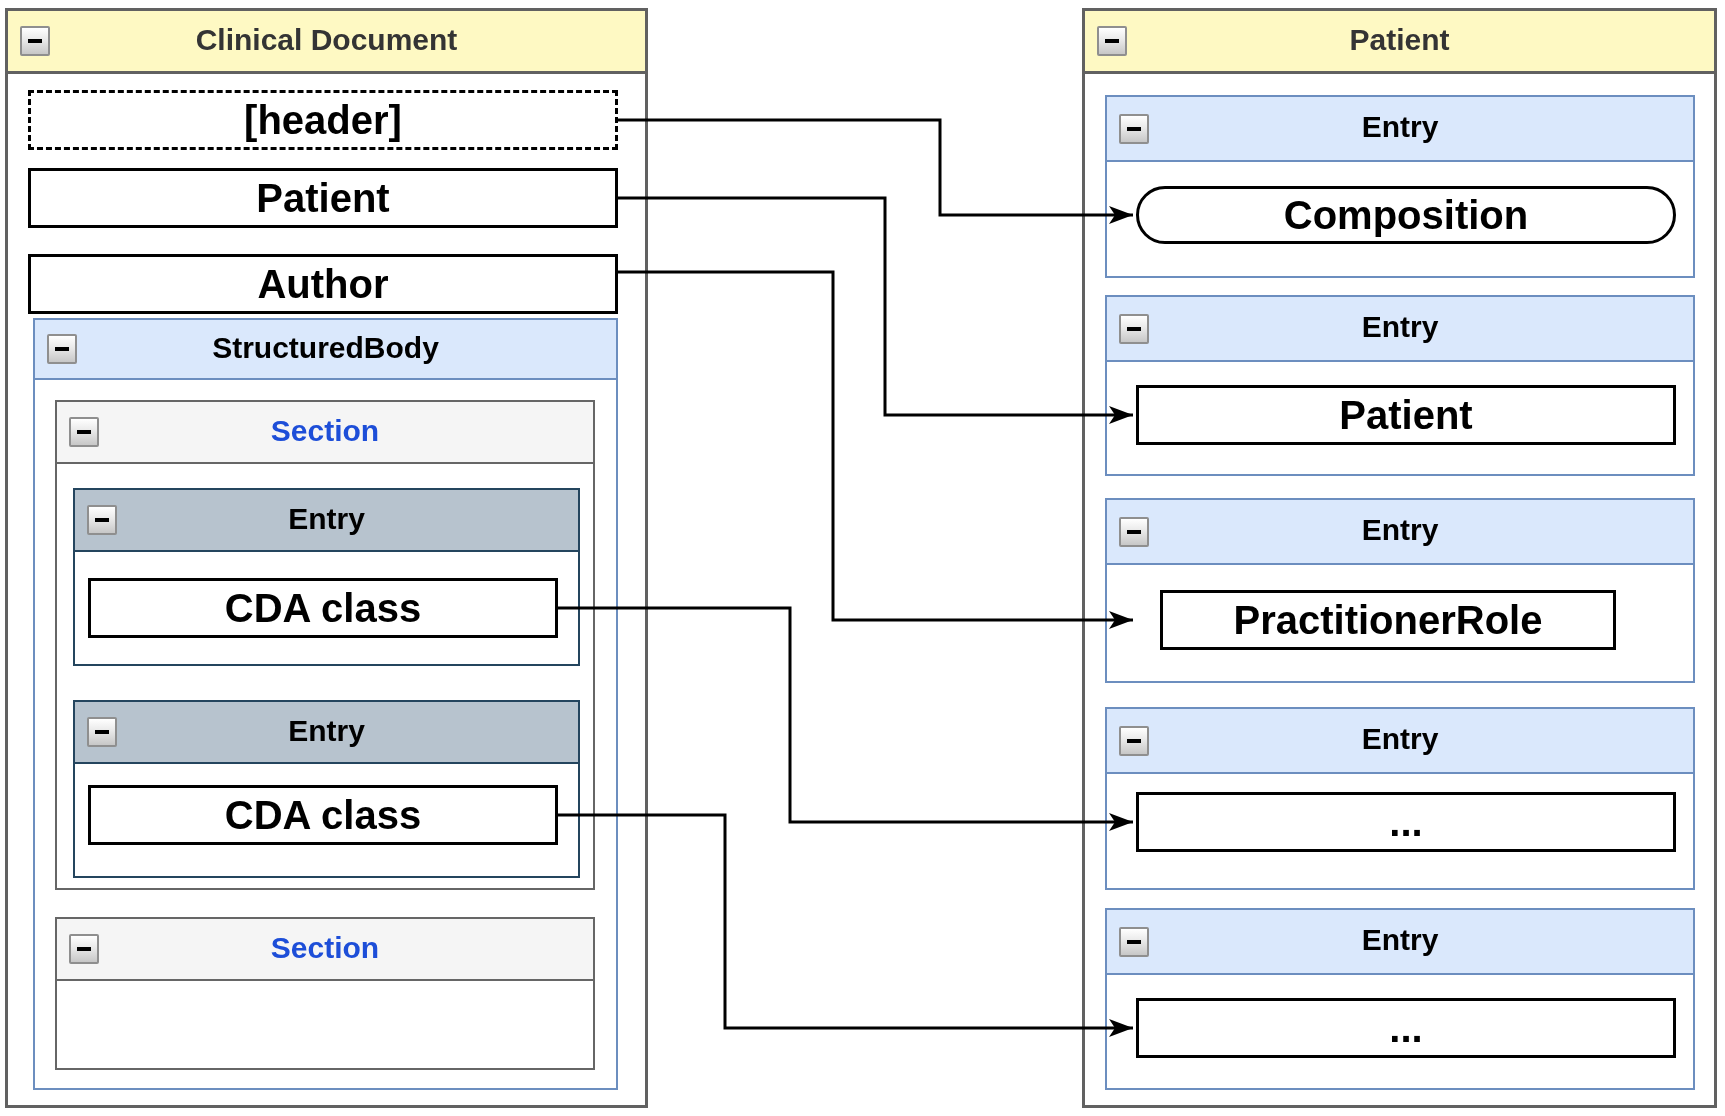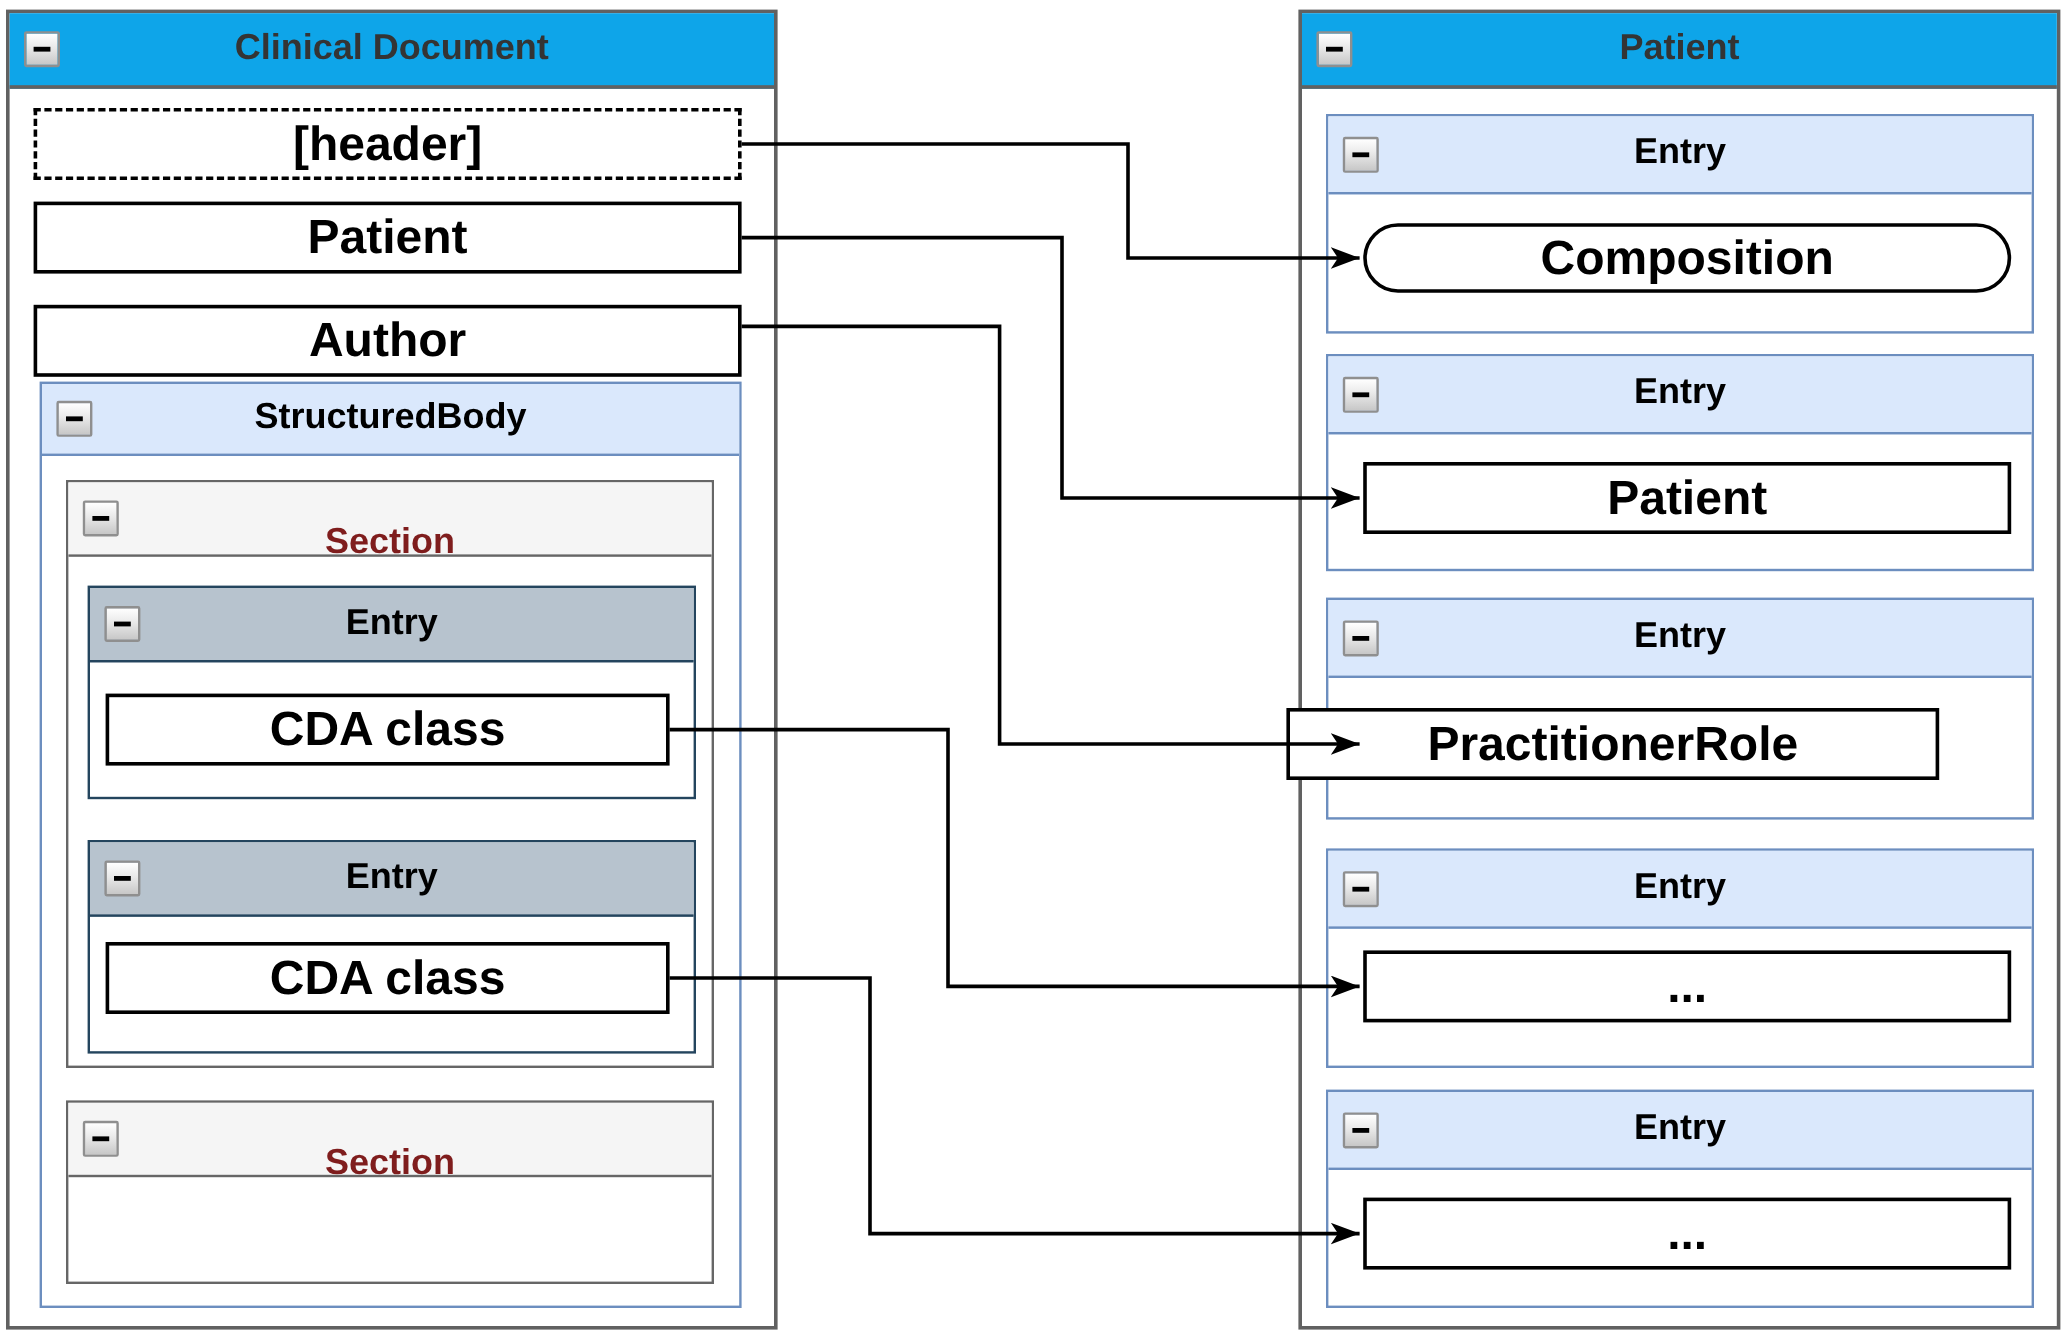--- a/index.html
+++ b/index.html
@@ -9,39 +9,39 @@
     background:#ffffff;
     font-family:"Liberation Sans","DejaVu Sans",sans-serif;
     overflow:hidden;
   }
   .abs{position:absolute;box-sizing:border-box;}
 
   
   .outer{border:3px solid #616161;background:#ffffff;}
   .outer-title{
     position:absolute;left:0;top:0;right:0;height:60px;
-    background:#0ea5e9;border-bottom:3px solid #616161;
+    background:#fef9c3;border-bottom:3px solid #616161;
   }
   .title-text{
     display:block;width:100%;height:100%;
     line-height:57px;text-align:center;
     font-weight:bold;font-size:30px;color:#343434;
   }
 
   
   .lane{background:#ffffff;}
   .lane-hdr{position:absolute;left:0;top:0;right:0;}
   .lane-hdr .title-text{color:#000000;}
 
   .lane.blue{border:2px solid #6c8ebf;}
   .lane.blue .lane-hdr{background:#dae8fc;border-bottom:2px solid #6c8ebf;}
 
   .lane.gray{border:2px solid #666666;}
   .lane.gray .lane-hdr{background:#f5f5f5;border-bottom:2px solid #666666;}
-  .lane.gray .title-text{color:#7f1d1d;margin-top:21px;}
+  .lane.gray .title-text{color:#1d4ed8;}
 
   .lane.steel{border:2px solid #24455e;}
   .lane.steel .lane-hdr{background:#b7c3ce;border-bottom:2px solid #24455e;}
 
   
   .node{
     border:3px solid #000000;background:#ffffff;
     display:flex;align-items:center;justify-content:center;
     font-weight:bold;font-size:40px;color:#000000;
   }
@@ -159,21 +159,21 @@
   <div class="abs node" style="left:1136px;top:385px;width:540px;height:60px;">Patient</div>
 
   <div class="abs lane blue" style="left:1105px;top:498px;width:590px;height:185px;">
     <div class="lane-hdr h60" style="height:63px;">
       <div class="collapse" style="top:17px;">
           <span class="minus"></span>
         </div>
       <span class="title-text" style="line-height:60px;">Entry</span>
     </div>
   </div>
-  <div class="abs node" style="left:1072px;top:590px;width:544px;height:60px;">PractitionerRole</div>
+  <div class="abs node" style="left:1160px;top:590px;width:456px;height:60px;">PractitionerRole</div>
 
   <div class="abs lane blue" style="left:1105px;top:707px;width:590px;height:183px;">
     <div class="lane-hdr h60" style="height:63px;">
       <div class="collapse" style="top:17px;">
           <span class="minus"></span>
         </div>
       <span class="title-text" style="line-height:60px;">Entry</span>
     </div>
   </div>
   <div class="abs node" style="left:1136px;top:792px;width:540px;height:60px;">...</div>

